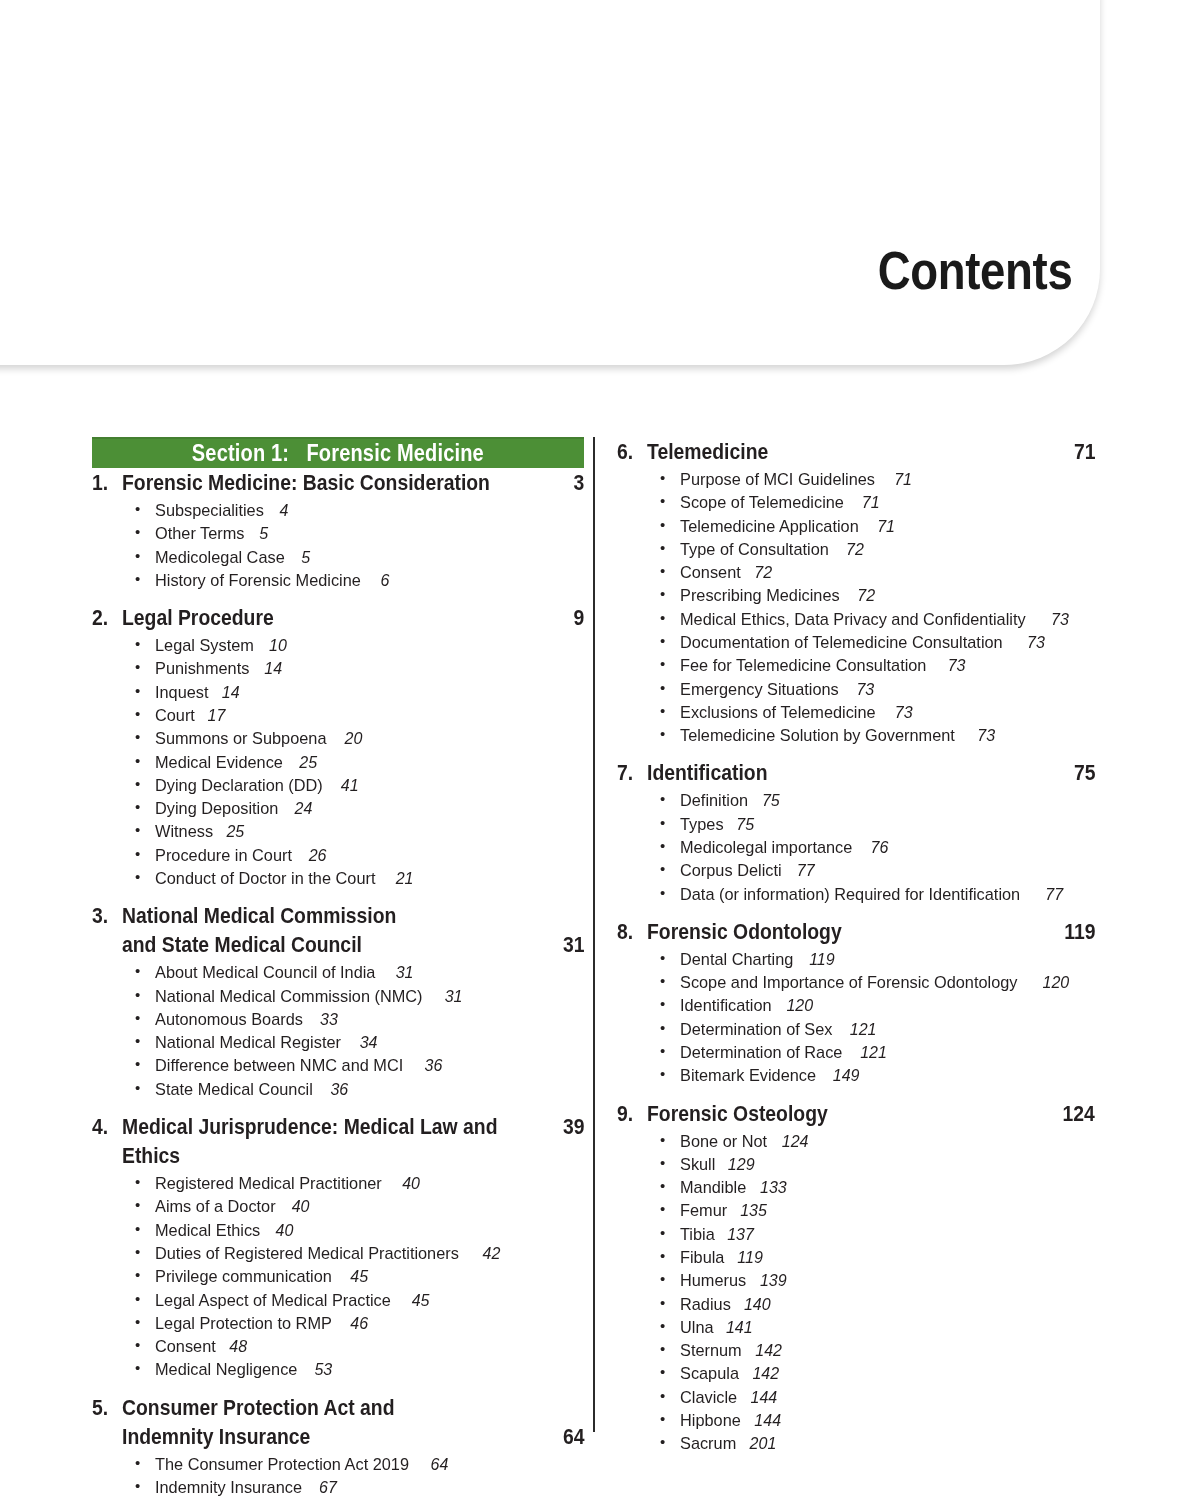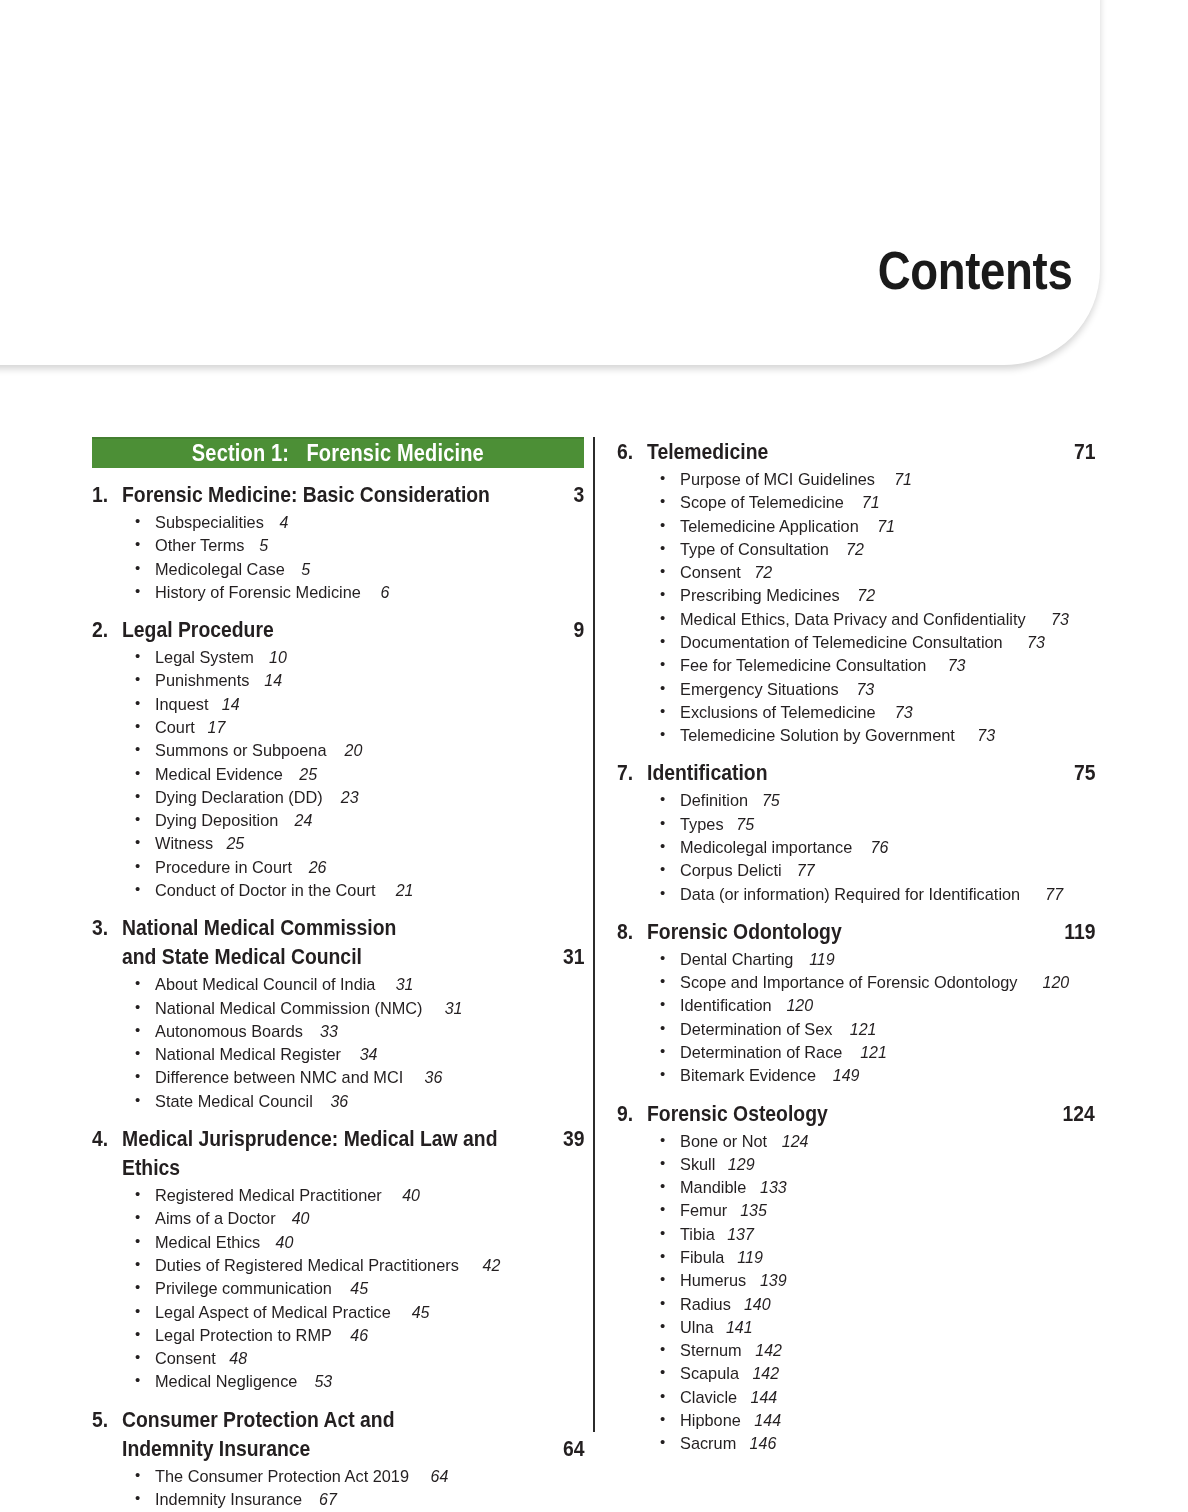--- a/index.html
+++ b/index.html
@@ -83,21 +83,20 @@
   
   .section-bar {
     width: 100%;
     height: 31px;
     background: #4c8f36;
     border-top: 2px solid #447f30;
     box-sizing: border-box;
     display: flex;
     align-items: center;
     justify-content: center;
-    margin-bottom: 12px;
   }
   .section-bar-text {
     font-family: "Liberation Sans Narrow", "Liberation Sans", sans-serif;
     font-size: 23px;
     font-weight: bold;
     color: #ffffff;
     transform: scaleX(0.87);
     letter-spacing: 0.2px;
     white-space: pre;
   }
@@ -267,21 +266,21 @@
               <span class="sub-page">20</span>
             </li>
             <li class="sub-item">
               <span class="sub-bullet">•</span>
               <span class="sub-text">Medical Evidence</span>
               <span class="sub-page">25</span>
             </li>
             <li class="sub-item">
               <span class="sub-bullet">•</span>
               <span class="sub-text">Dying Declaration (DD)</span>
-              <span class="sub-page">23</span>
+              <span class="sub-page">41</span>
             </li>
             <li class="sub-item">
               <span class="sub-bullet">•</span>
               <span class="sub-text">Dying Deposition</span>
               <span class="sub-page">24</span>
             </li>
             <li class="sub-item">
               <span class="sub-bullet">•</span>
               <span class="sub-text">Witness</span>
               <span class="sub-page">25</span>
@@ -647,19 +646,19 @@
               <span class="sub-page">144</span>
             </li>
             <li class="sub-item">
               <span class="sub-bullet">•</span>
               <span class="sub-text">Hipbone</span>
               <span class="sub-page">144</span>
             </li>
             <li class="sub-item">
               <span class="sub-bullet">•</span>
               <span class="sub-text">Sacrum</span>
-              <span class="sub-page">146</span>
+              <span class="sub-page">201</span>
             </li>
           </ul>
         </div>
       </div>
   </div>
 </div>
 
 </body></html>

